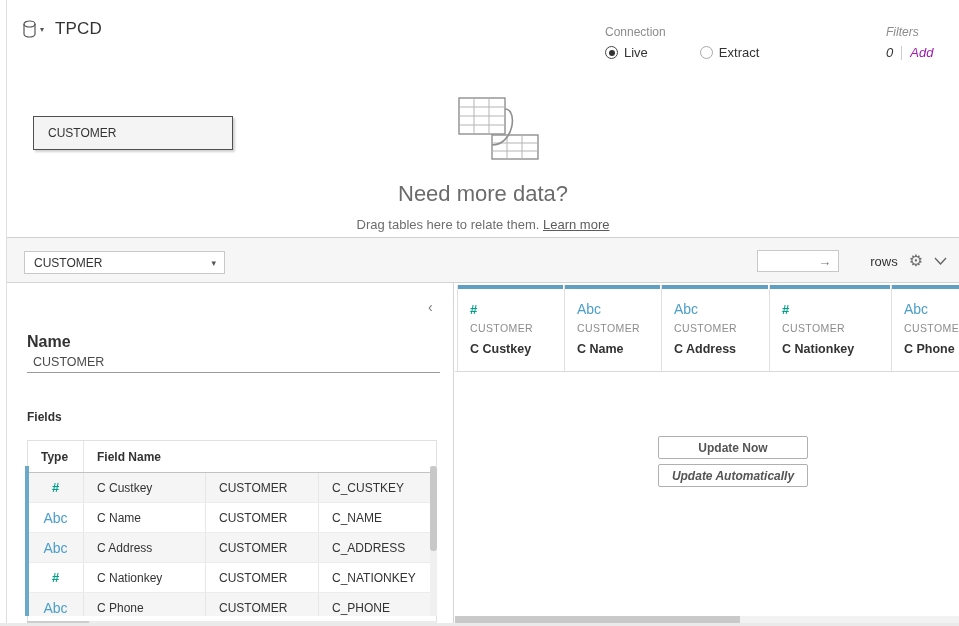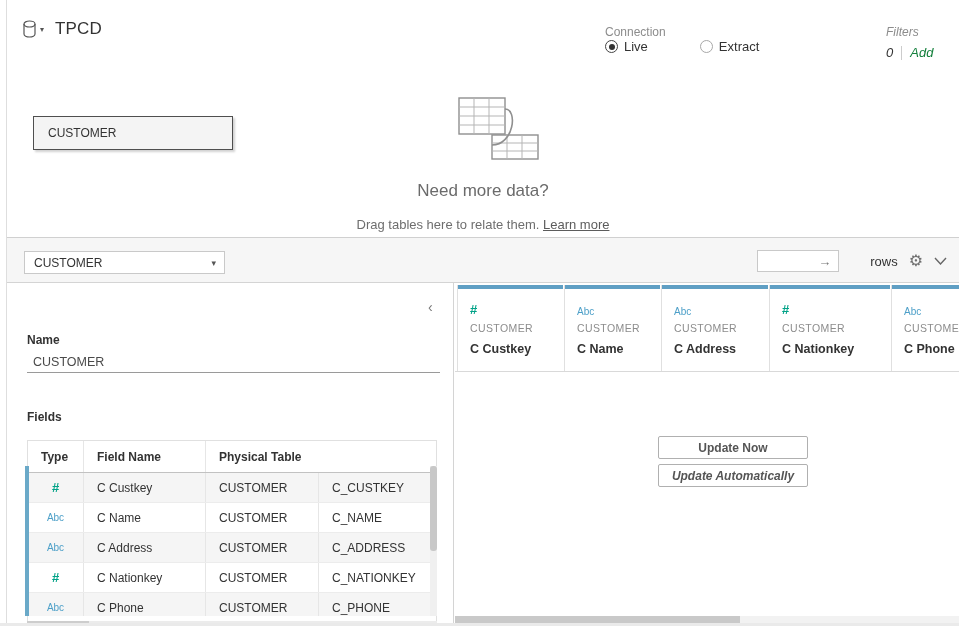--- a/index.html
+++ b/index.html
@@ -12,81 +12,81 @@
   #left-rail { left:0; top:0; width:7px; height:626px; border-right:1px solid #dedede; background:#fff; }
 
   
   #canvas { left:7px; top:0; width:952px; height:238px; background:#fff; border-bottom:1px solid #d0d0d0; }
   .ds-icon-wrap { left:15px; top:20px; display:flex; align-items:center; gap:3px; color:#555; }
   .ds-caret { font-size:8px; color:#555; }
   #ds-title { left:48px; top:19px; font-size:17px; color:#333; letter-spacing:.2px; }
 
   .sec-label { color:#8c8c8c; font-size:12px; }
   #connection { left:598px; top:25px; }
-  .radio-row { display:flex; align-items:center; }
+  .radio-row { display:flex; align-items:center; margin-top:6px; }
   .radio { width:13px; height:13px; border-radius:50%; border:1px solid #7a7a7a; background:#fff;
     display:inline-flex; align-items:center; justify-content:center; margin-right:6px; }
   .radio.sel { border-color:#444; }
   .radio.sel::after { content:""; width:6px; height:6px; border-radius:50%; background:#333; }
   .radio.unsel { border-color:#a8a8a8; }
   .radio-label { font-size:13px; color:#333; }
   .radio-gap { width:52px; }
 
   #filters { left:879px; top:25px;font-style:italic; }
   .filters-row { display:flex; align-items:center; margin-top:6px; gap:8px; }
   #filters-count { font-size:13px; color:#333; }
   .vdiv { width:1px; height:14px; background:#ccc; }
-  #filters-add { font-size:13px; color:#15803d; cursor:pointer; }
+  #filters-add { font-size:13px; color:#a21caf; cursor:pointer; }
 
   #table-node { left:26px; top:116px; width:200px; height:34px; background:#f4f4f4;
     border:1px solid #4f4f4f; box-shadow:2px 2px 2px rgba(0,0,0,.18);
     display:flex; align-items:center; padding-left:14px; font-size:12px; color:#333; }
 
   #empty-graphic { left:50%; top:95px; transform:translateX(-50%); margin-left:6px; }
-  #empty-title { left:0; top:181px; width:100%; text-align:center; font-size:17px; color:#6b6b6b; font-weight:500; }
+  #empty-title { left:0; top:181px; width:100%; text-align:center; font-size:22px; color:#6b6b6b; font-weight:500; }
   #empty-hint { left:0; top:217px; width:100%; text-align:center; font-size:13px; color:#6e6e6e; }
   #learn-more { color:#5c5c5c; text-decoration:underline; font-weight:500; cursor:pointer; }
 
   
   #toolbar { left:7px; top:238px; width:952px; height:45px; background:#f6f6f6; border-bottom:1px solid #d4d4d4; }
   #table-select { left:17px; top:13px; width:201px; height:23px; background:#fff; border:1px solid #c9c9c9;
     display:flex; align-items:center; padding:0 8px 0 9px; cursor:pointer; }
   #table-select .lbl { flex:1; font-size:12px; color:#333; }
   #table-select .caret { font-size:9px; color:#555; }
   #rows-group { right:12px; top:12px; display:flex; align-items:center; gap:11px; }
   #rows-input { width:82px; height:22px; background:#fff; border:1px solid #c9c9c9; position:relative;
     display:flex; align-items:center; justify-content:flex-end; padding-right:7px; }
   #rows-arrow { color:#777; font-size:13px; }
   #rows-label { font-size:13px; color:#333;margin-left:20px; }
   #gear { font-size:16px; color:#6f6f6f; cursor:pointer; line-height:1; }
   #toolbar-chevron { color:#666; cursor:pointer; display:flex; }
 
   
   #left-panel { left:7px; top:283px; width:447px; height:343px; background:#fff; border-right:1px solid #d4d4d4; }
   #collapse { left:421px; top:16px; color:#777; font-size:14px; cursor:pointer; }
-  #name-label { left:20px; top:50px; font-weight:700; font-size:12px; color:#333; }
+  #name-label { left:20px; top:50px; font-weight:700; font-size:16px; color:#333; }
   #name-value { left:26px; top:72px; font-size:12.5px; color:#4a4a4a; }
   #name-underline { left:20px; top:89px; width:413px; border-bottom:1px solid #9a9a9a; }
   #fields-label { left:20px; top:127px; font-weight:700; font-size:12px; color:#333; }
 
   #fields-table { left:20px; top:149px; width:410px; }
   .ft-header { display:grid; grid-template-columns:56px 122px 113px 119px; height:33px;
     border:1px solid #e0e0e0; border-bottom:1px solid #c2c2c2; background:#fff;margin-top:8px; }
   .ft-header .cell { display:flex; align-items:center; padding-left:13px; font-weight:700; font-size:12px; color:#333;
     border-right:1px solid #e6e6e6; overflow:hidden; white-space:nowrap; }
   .ft-header .cell:last-child { border-right:none; }
   .ft-row { display:grid; grid-template-columns:56px 122px 113px 119px; height:30px;
     border-left:1px solid #e0e0e0; border-right:1px solid #e0e0e0; border-bottom:1px solid #ececec; }
   .ft-row.stripe { background:#f5f5f5; }
   .ft-row .cell { display:flex; align-items:center; padding-left:13px; font-size:12px; color:#333;
     border-right:1px solid #e6e6e6; overflow:hidden; white-space:nowrap; }
   .ft-row .cell:last-child { border-right:none; }
   .ft-row .cell.type { justify-content:center; padding-left:0; }
   .ticon-num { color:#00a287; font-size:13px; font-weight:600; }
-  .ticon-str { color:#4c9fc8; font-size:10px; }
+  .ticon-str { color:#4c9fc8; font-size:14px; }
   #ft-stripe { left:18px; top:183px; width:4px; height:150px; background:#6aa9c8; }
   #ft-vtrack { left:423px; top:183px; width:7px; height:150px; background:#f0f0f0; }
   #ft-vthumb { left:423px; top:183px; width:7px; height:85px; background:#c8c8c8; border-radius:3px; }
   #ft-partial { left:20px; top:333px; width:410px; height:5px; border-left:1px solid #e0e0e0;
     border-right:1px solid #e0e0e0; background:#fff; overflow:hidden; }
   #ft-htrack { left:20px; top:338px; width:410px; height:6px; background:#ececec; }
   #ft-hthumb { left:20px; top:338px; width:62px; height:6px; background:#cdcdcd; }
 
   
   #grid { left:455px; top:283px; width:504px; height:343px; background:#fff; overflow:hidden; }
@@ -205,21 +205,20 @@
     <div id="name-label" class="abs">Name</div>
     <div id="name-value" class="abs">CUSTOMER</div>
     <div id="name-underline" class="abs"></div>
 
     <div id="fields-label" class="abs">Fields</div>
 
     <div id="fields-table" class="abs">
       <div class="ft-header">
         <div class="cell">Type</div>
         <div class="cell">Field Name</div>
-        <div class="cell">Physical Table</div>
       </div>
 
       <div class="ft-row stripe">
         <div class="cell type">
             <span class="ticon-num">#</span>
           </div>
         <div class="cell">C Custkey</div>
         <div class="cell">CUSTOMER</div>
         <div class="cell">C_CUSTKEY</div>
       </div>

